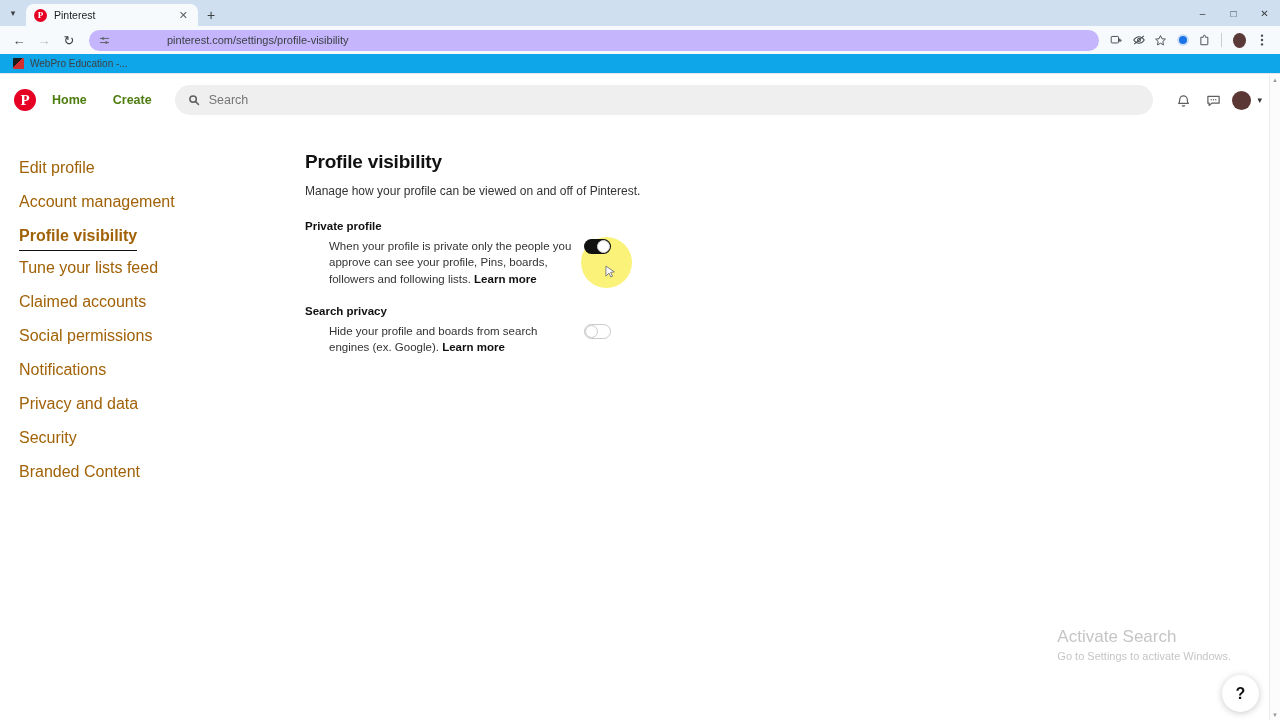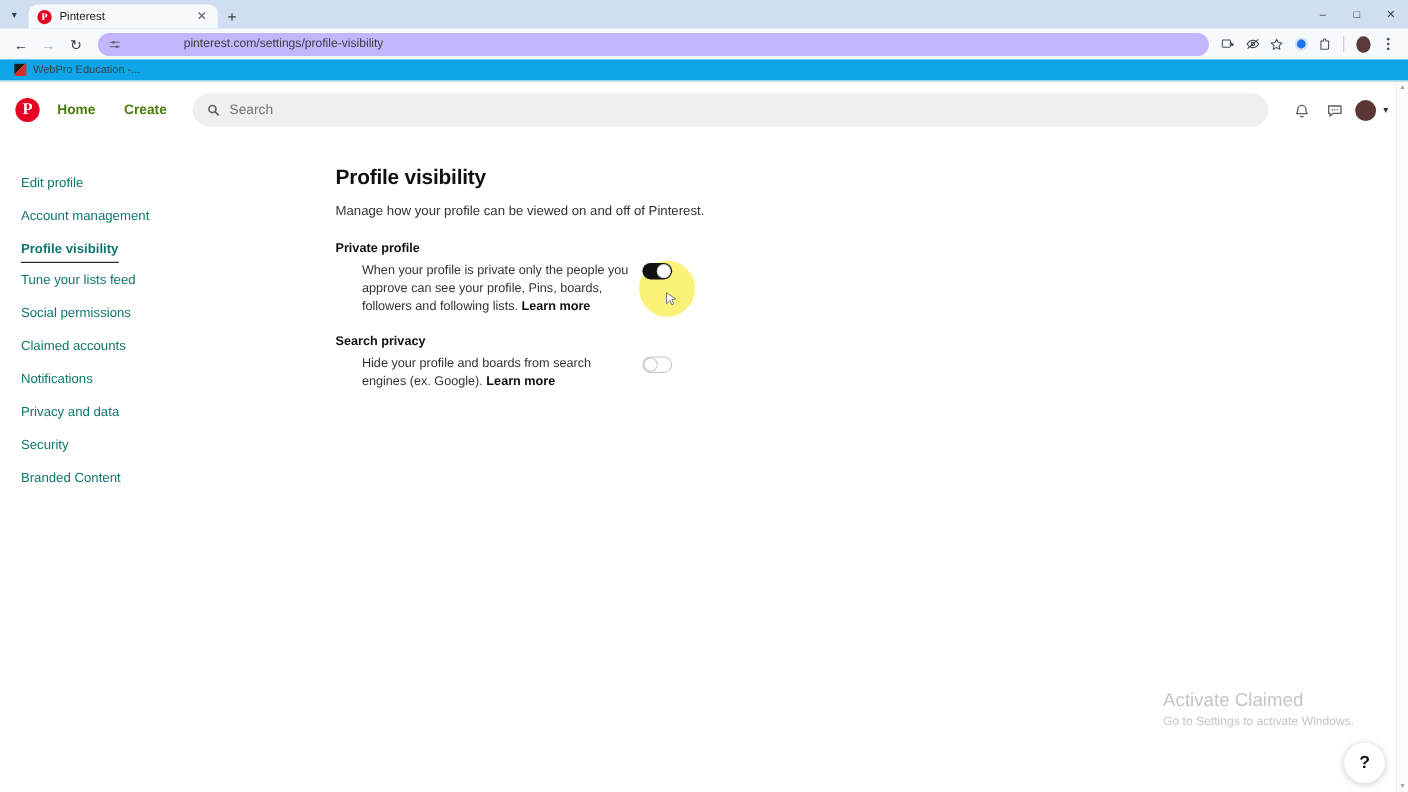--- a/index.html
+++ b/index.html
@@ -126,21 +126,21 @@
     width: 26px; height: 26px; display: flex; align-items: center; justify-content: center;
     color: #5f5f5f; margin-left: 4px;
   }
   .pavatar { width: 19px; height: 19px; border-radius: 50%; background: #5a3634; margin-left: 6px; }
   .pchev { font-size: 9px; color: #333; margin-left: 6px; margin-right: 4px; }
 
   
   .settings-body { display: flex; padding-top: 26px; }
   .sidebar { width: 305px; padding-left: 19px; flex: 0 0 305px; }
   .side-item {
-    font-size: 12px; color: #0f766e; padding: 8px 0 8px 0;
+    font-size: 16px; color: #a16207; padding: 8px 0 8px 0;
     display: inline-block;
   }
   .side-row { display: block; }
   .side-item.active {
     font-weight: bold; border-bottom: 1.5px solid #111; padding-bottom: 5px;
   }
 
   .content { flex: 1; padding-left: 0; }
   .page-title { font-size: 19px; font-weight: bold; color: #111; letter-spacing: -0.2px; }
   .page-sub { font-size: 12px; color: #333; margin-top: 11px; }
@@ -323,22 +323,22 @@
       <div class="pchev">▾</div>
     </div>
 
     <div class="settings-body">
 
       <nav class="sidebar">
         <div class="side-row"><span class="side-item">Edit profile</span></div>
         <div class="side-row"><span class="side-item">Account management</span></div>
         <div class="side-row"><span class="side-item active">Profile visibility</span></div>
         <div class="side-row"><span class="side-item">Tune your lists feed</span></div>
+        <div class="side-row"><span class="side-item">Claimed accounts</span></div>
         <div class="side-row"><span class="side-item">Social permissions</span></div>
-        <div class="side-row"><span class="side-item">Claimed accounts</span></div>
         <div class="side-row"><span class="side-item">Notifications</span></div>
         <div class="side-row"><span class="side-item">Privacy and data</span></div>
         <div class="side-row"><span class="side-item">Security</span></div>
         <div class="side-row"><span class="side-item">Branded Content</span></div>
       </nav>
 
       <main class="content">
         <h1 class="page-title">Profile visibility</h1>
         <p class="page-sub">Manage how your profile can be viewed on and off of Pinterest.</p>
 
@@ -368,21 +368,21 @@
             </div>
             <div class="toggle off">
               <span class="knob"></span>
             </div>
           </div>
         </section>
       </main>
     </div>
 
     <div class="watermark">
-      <div class="wm-title">Activate Claimed</div>
+      <div class="wm-title">Activate Search</div>
       <div class="wm-sub">Go to Settings to activate Windows.</div>
     </div>
 
 
     <div class="help-fab">?</div>
 
     <div class="scrollbar">
       <div class="sb-arrow">▲</div>
       <div class="sb-arrow bot">▼</div>
     </div>

